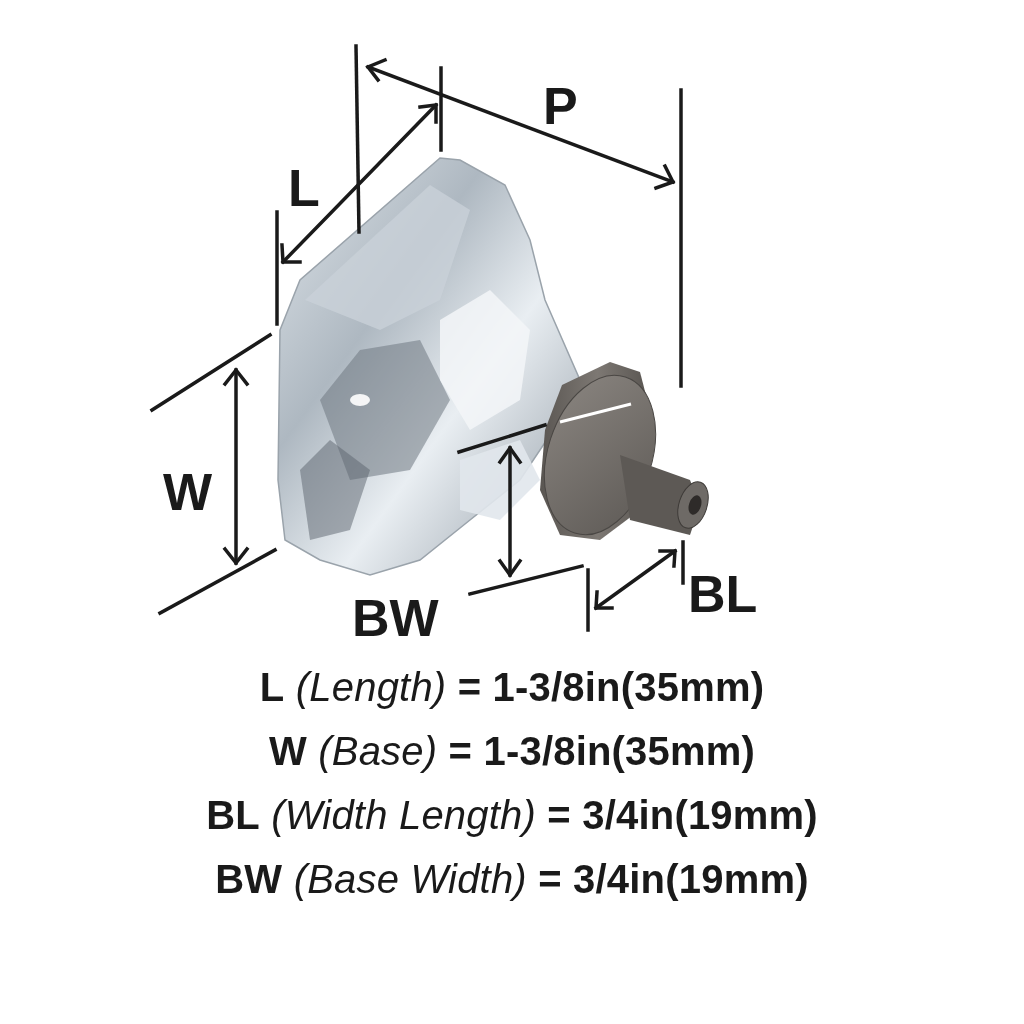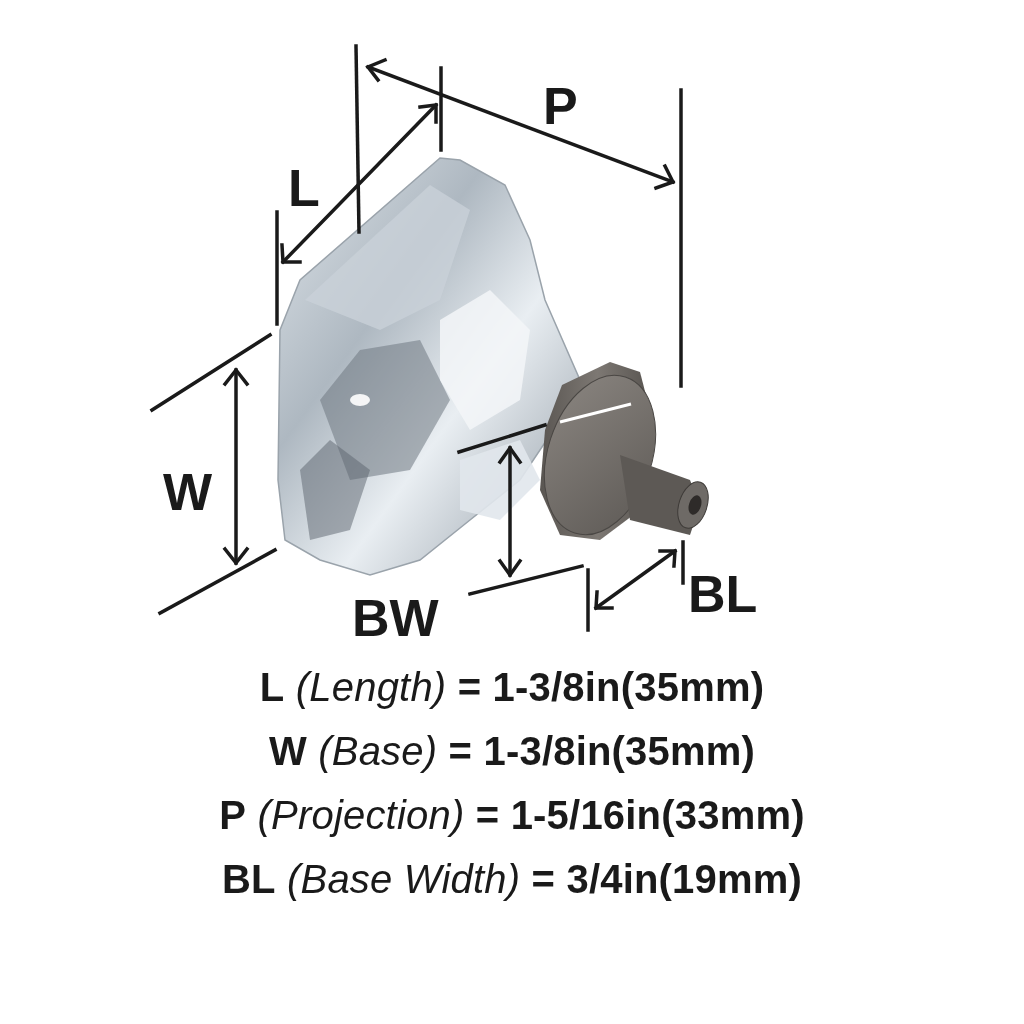--- a/index.html
+++ b/index.html
@@ -107,24 +107,24 @@
     <span class="eq">=</span>
     <span class="imp">1-3/8in</span><span class="met">(35mm)</span>
   </div>
   <div class="spec-row">
     <span class="abbr">W</span>
     <span class="name">(Base)</span>
     <span class="eq">=</span>
     <span class="imp">1-3/8in</span><span class="met">(35mm)</span>
   </div>
   <div class="spec-row">
-    <span class="abbr">P</span>
-    <span class="name">(Projection)</span>
+    <span class="abbr">BL</span>
+    <span class="name">(Width Length)</span>
     <span class="eq">=</span>
-    <span class="imp">1-5/16in</span><span class="met">(33mm)</span>
+    <span class="imp">3/4in</span><span class="met">(19mm)</span>
   </div>
   <div class="spec-row">
-    <span class="abbr">BL</span>
+    <span class="abbr">BW</span>
     <span class="name">(Base Width)</span>
     <span class="eq">=</span>
     <span class="imp">3/4in</span><span class="met">(19mm)</span>
   </div>
 </div>
 
 </body></html>

